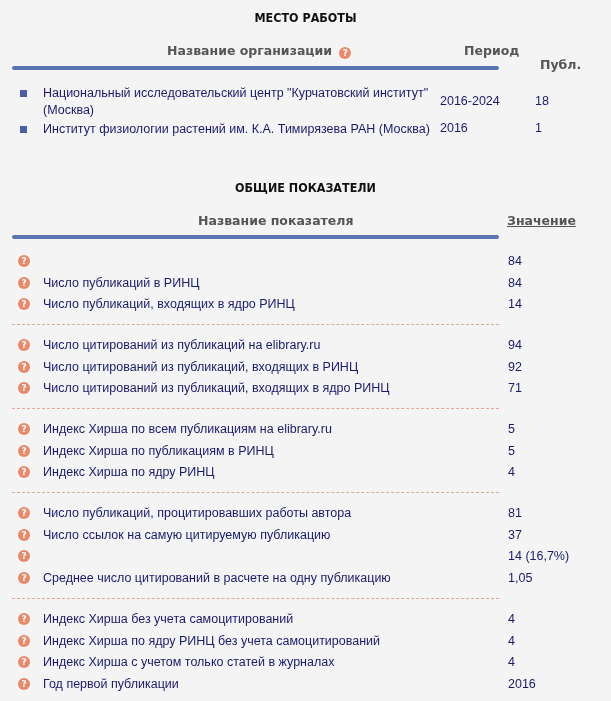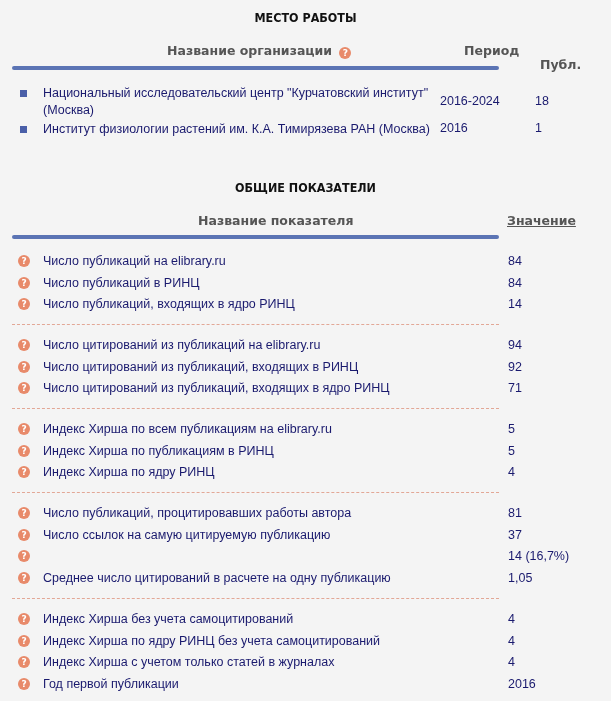--- a/index.html
+++ b/index.html
@@ -78,21 +78,20 @@
 </div>
 
 <div class="section-title" style="top:180px;">ОБЩИЕ ПОКАЗАТЕЛИ</div>
 <div class="hdr" style="left:198px; top:213px;">Название показателя</div>
 <div class="hdr" style="left:507px; top:213px;text-decoration:underline;">Значение</div>
 <div class="blue-rule" style="top:235px;"></div>
 
 <div id="indicator-rows">
     <div class="row" style="top: 252px;">
       <span class="q-icon">?</span>
-      <span class="label">Число публикаций на elibrary.ru</span>
       <span class="val">84</span>
     </div>
     <div class="row" style="top: 273.5px;">
       <span class="q-icon">?</span>
       <span class="label">Число публикаций в РИНЦ</span>
       <span class="val">84</span>
     </div>
     <div class="row" style="top: 295px;">
       <span class="q-icon">?</span>
       <span class="label">Число публикаций, входящих в ядро РИНЦ</span>

